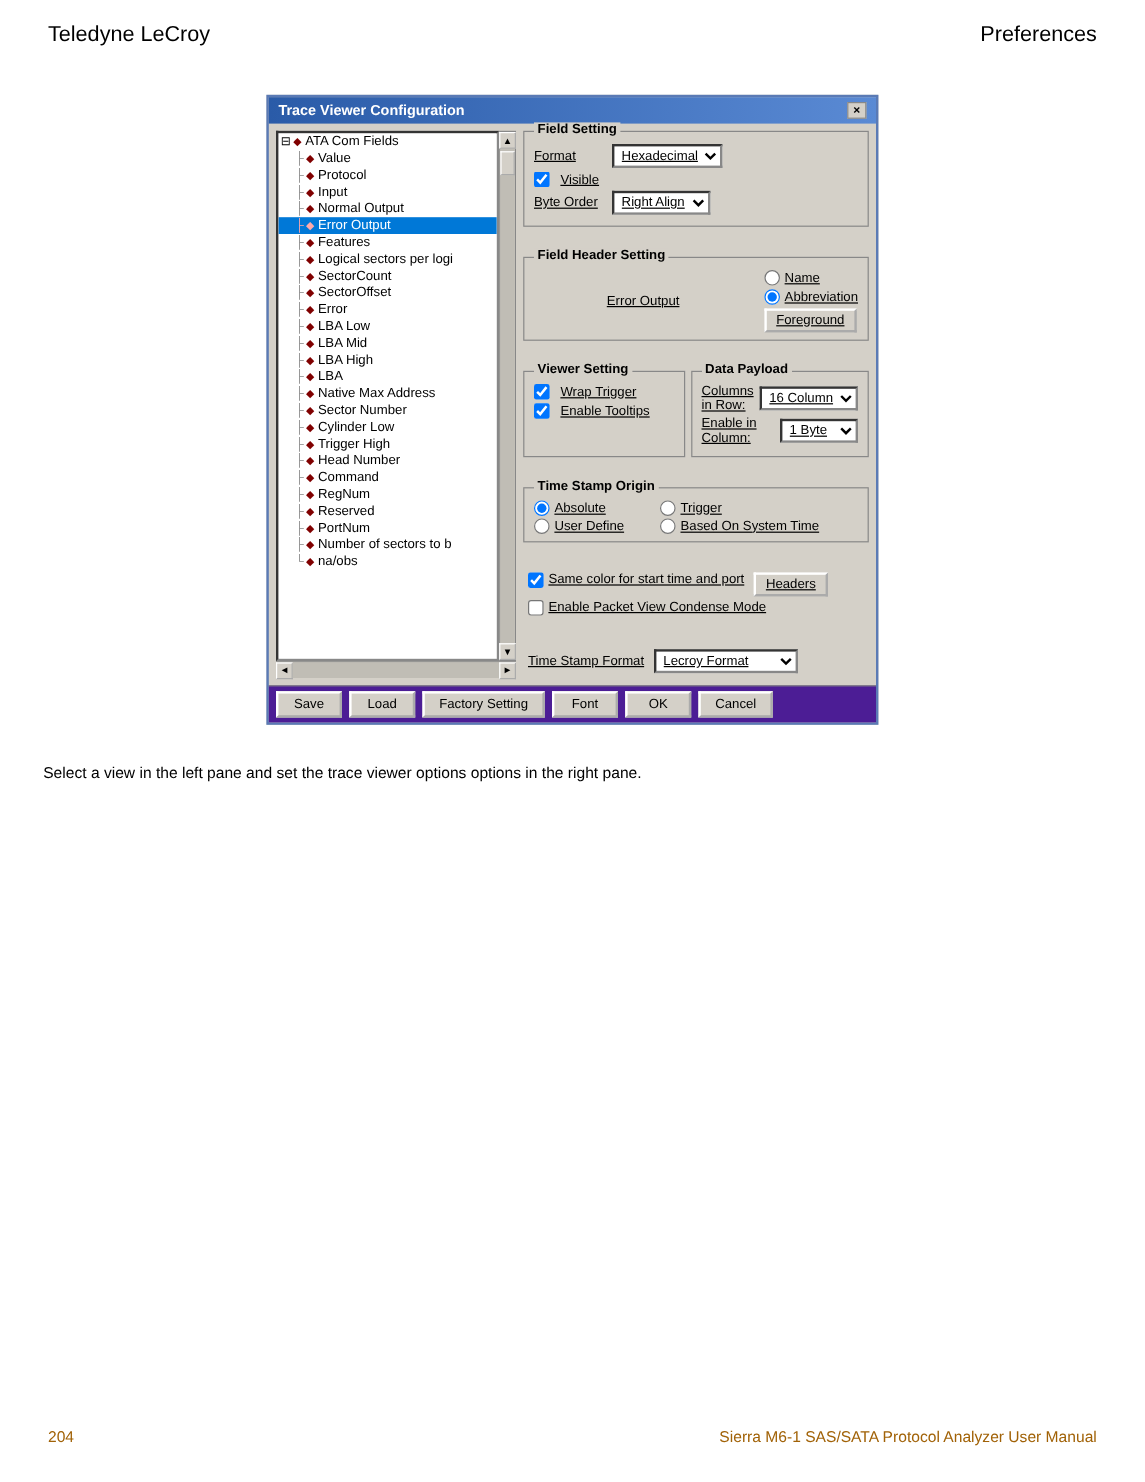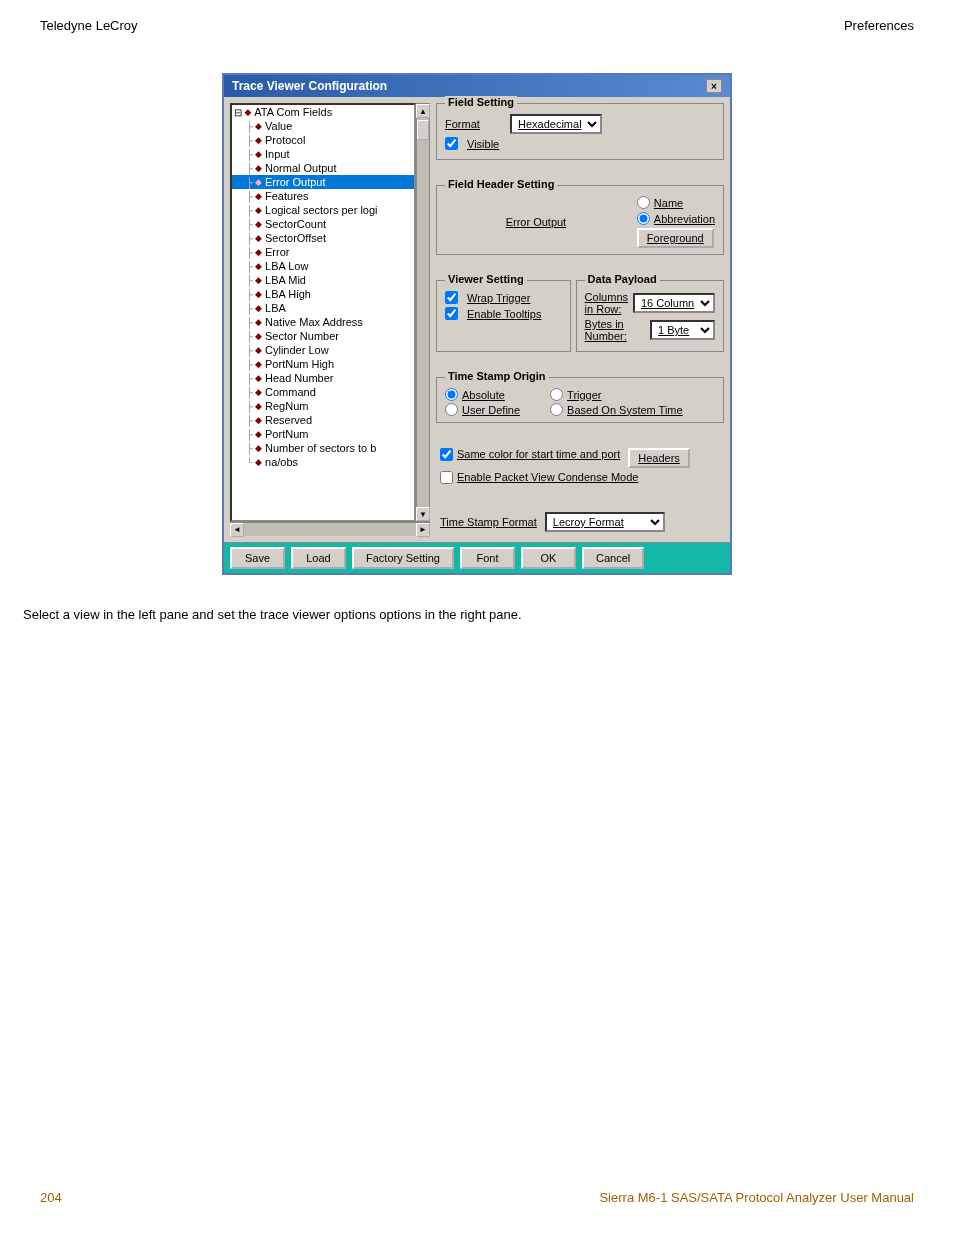--- a/index.html
+++ b/index.html
@@ -11,40 +11,40 @@
       width: 954px;
       min-height: 1235px;
       position: relative;
     }
 
     
     .page-header {
       display: flex;
       justify-content: space-between;
       padding: 18px 40px 10px 40px;
-      font-size: 13px;
+      font-size: 18px;
       color: #000;
     }
 
     
     .page-footer {
       display: flex;
       justify-content: space-between;
       padding: 10px 40px;
       font-size: 13px;
       color: #a16207;
       position: absolute;
       bottom: 20px;
       left: 0;
       right: 0;
     }
 
     
     .page-content {
-      padding: 30px 23px;
+      padding: 30px 36px;
     }
 
     
     .dialog {
       width: 510px;
       margin: 0 auto 30px auto;
       border: 2px solid #5a7ab5;
       background: #d4d0c8;
       font-family: 'MS Sans Serif', Tahoma, Arial, sans-serif;
       font-size: 11px;
@@ -256,21 +256,21 @@
       font-size: 11px;
     }
 
     
     .dialog-footer {
       display: flex;
       justify-content: flex-start;
       padding: 4px 6px;
       gap: 6px;
       border-top: 1px solid #888;
-      background: #14b8a6;
+      background: #4c1d95;
     }
 
     .win-btn {
       background: #d4d0c8;
       border: 2px outset #fff;
       padding: 3px 12px;
       font-size: 11px;
       cursor: pointer;
       min-width: 55px;
     }
@@ -493,21 +493,21 @@
             <div class="tree-item">
               <span class="indent"></span>
               <span style="color:#888;margin-right:2px;font-size:10px;">├</span>
               <span class="diamond">◆</span>
               <span>Cylinder Low</span>
             </div>
             <div class="tree-item">
               <span class="indent"></span>
               <span style="color:#888;margin-right:2px;font-size:10px;">├</span>
               <span class="diamond">◆</span>
-              <span>PortNum High</span>
+              <span>Trigger High</span>
             </div>
             <div class="tree-item">
               <span class="indent"></span>
               <span style="color:#888;margin-right:2px;font-size:10px;">├</span>
               <span class="diamond">◆</span>
               <span>Head Number</span>
             </div>
             <div class="tree-item">
               <span class="indent"></span>
               <span style="color:#888;margin-right:2px;font-size:10px;">├</span>
@@ -572,20 +572,27 @@
               <select class="win-select">
                 <option>Hexadecimal</option>
                 <option>Decimal</option>
                 <option>Binary</option>
                 <option>Octal</option>
               </select>
             </div>
             <div class="form-row">
               <input type="checkbox" class="win-checkbox" checked="" style="">
               <span>Visible</span>
+            </div>
+            <div class="form-row">
+              <span class="form-label">Byte Order</span>
+              <select class="win-select">
+                <option>Right Align</option>
+                <option>Left Align</option>
+              </select>
             </div>
           </div>
         </div>
 
         <div class="group-box">
           <span class="group-box-title">Field Header Setting</span>
           <div class="group-box-content">
             <div class="field-header-box">
               <div class="field-header-left">
                 <span class="error-output-label">Error Output</span>
@@ -626,21 +633,21 @@
             <div class="group-box-content">
               <div class="form-row">
                 <span>Columns in Row:</span>
                 <select class="win-select">
                   <option>16 Column</option>
                   <option>8 Column</option>
                   <option>4 Column</option>
                 </select>
               </div>
               <div class="form-row">
-                <span>Bytes in Number:</span>
+                <span>Enable in Column:</span>
                 <select class="win-select">
                   <option>1 Byte</option>
                   <option>2 Bytes</option>
                   <option>4 Bytes</option>
                 </select>
               </div>
             </div>
           </div>
         </div>
 

